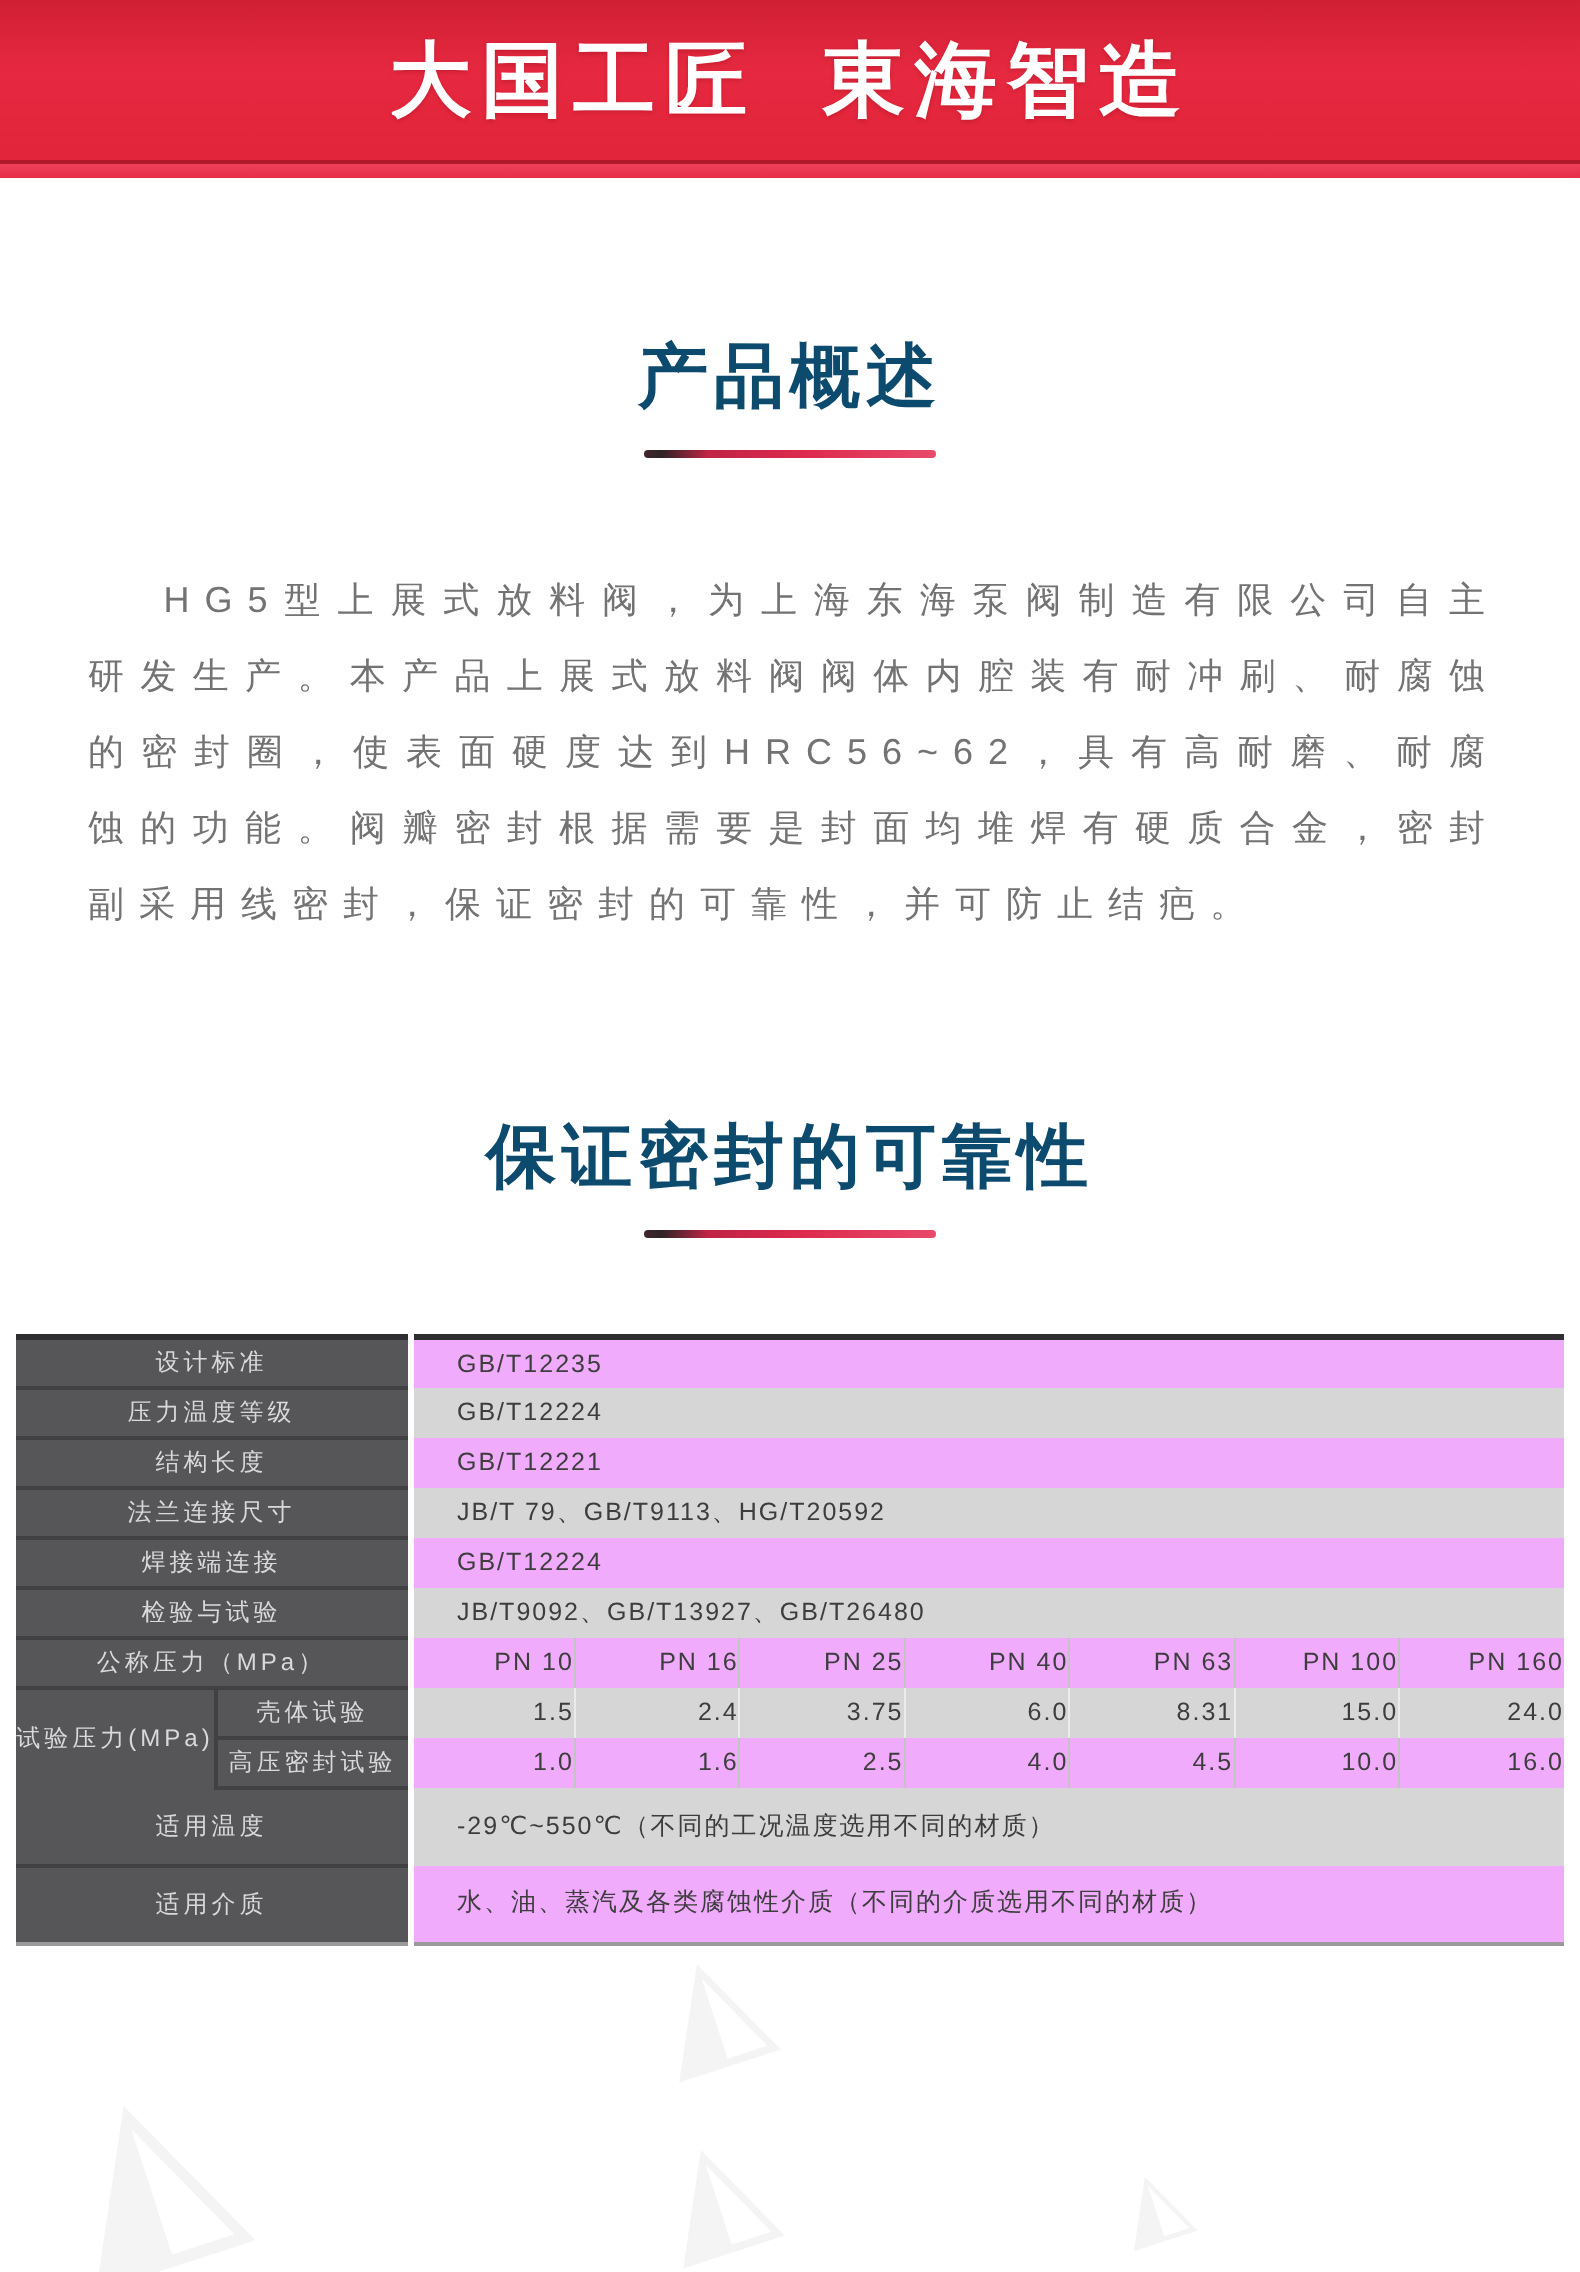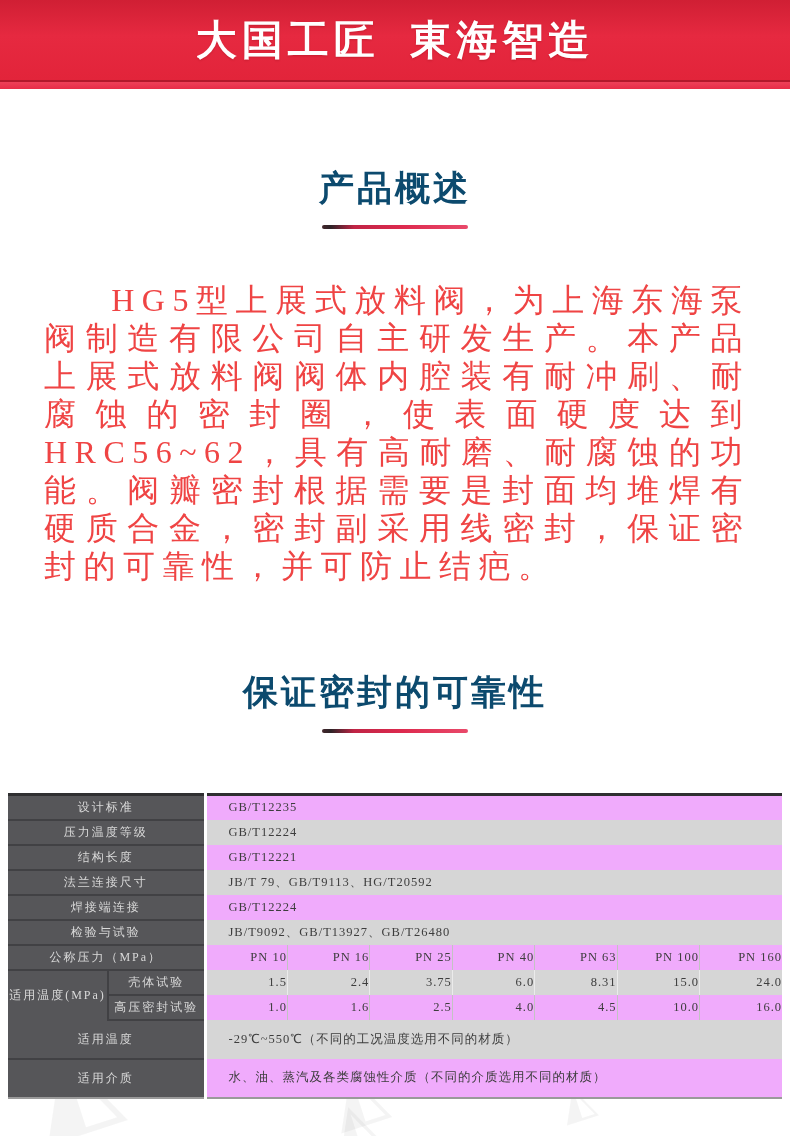--- a/index.html
+++ b/index.html
@@ -5,21 +5,21 @@
   * { margin: 0; padding: 0; box-sizing: border-box; }
   html, body { background: #ffffff; }
   body {
     width: 790px;
     height: 1136px;
     font-family: "Liberation Sans", "DejaVu Sans", sans-serif;
     position: relative;
     overflow: hidden;
     color: #1f1f1f;
   }
-  .page { width: 790px; height: 918px; position: relative; font-family: Liberation Serif, serif; }
+  .page { width: 790px; height: 918px; position: relative; }
 
   
   .banner {
     height: 82px;
     background: linear-gradient(180deg, #d01f34 0%, #e62940 45%, #e2243a 100%);
     display: flex;
     align-items: center;
     justify-content: center;
     border-bottom: 2px solid #b2182c;
     position: relative;
@@ -51,31 +51,31 @@
     width: 146px;
     height: 4px;
     border-radius: 2px;
     margin: 13px auto 0;
     background: linear-gradient(90deg, #43272c 0%, #2e2327 6%, #c02445 22%, #dd2a4e 55%, #e9496a 100%);
   }
 
   
   .overview {
     margin: 52px 40px 0 44px;
-    font-size: 32px;
+    font-size: 18px;
     line-height: 38px;
     letter-spacing: 7.5px;
     text-align: justify;
     text-indent: 2.1em;
-    color: #ef4444;
+    color: #737373;
   }
 
   
   .table-wrap {
-    margin: 60px 8px 0 8px;
+    margin: 48px 8px 0 8px;
     position: relative;
   }
   table.spec {
     width: 774px;
     table-layout: fixed;
     border-collapse: collapse;
     border-top: 3px solid #2f2f31;
     border-bottom: 2px solid #9a9a9a;
     position: relative;
     z-index: 2;
@@ -194,21 +194,21 @@
           <td class="data ctr">PN 10</td>
           <td class="data ctr">PN 16</td>
           <td class="data ctr">PN 25</td>
           <td class="data ctr">PN 40</td>
           <td class="data ctr">PN 63</td>
           <td class="data ctr">PN 100</td>
           <td class="data ctr">PN 160</td>
         </tr>
 
         <tr class="r-std g">
-          <td rowspan="2" class="dark sub-split no-sep">适用温度(MPa)</td>
+          <td rowspan="2" class="dark sub-split no-sep">试验压力(MPa)</td>
           <td class="dark dark-end">壳体试验</td>
           <td class="data ctr">1.5</td>
           <td class="data ctr">2.4</td>
           <td class="data ctr">3.75</td>
           <td class="data ctr">6.0</td>
           <td class="data ctr">8.31</td>
           <td class="data ctr">15.0</td>
           <td class="data ctr">24.0</td>
         </tr>
         <tr class="r-std w">

